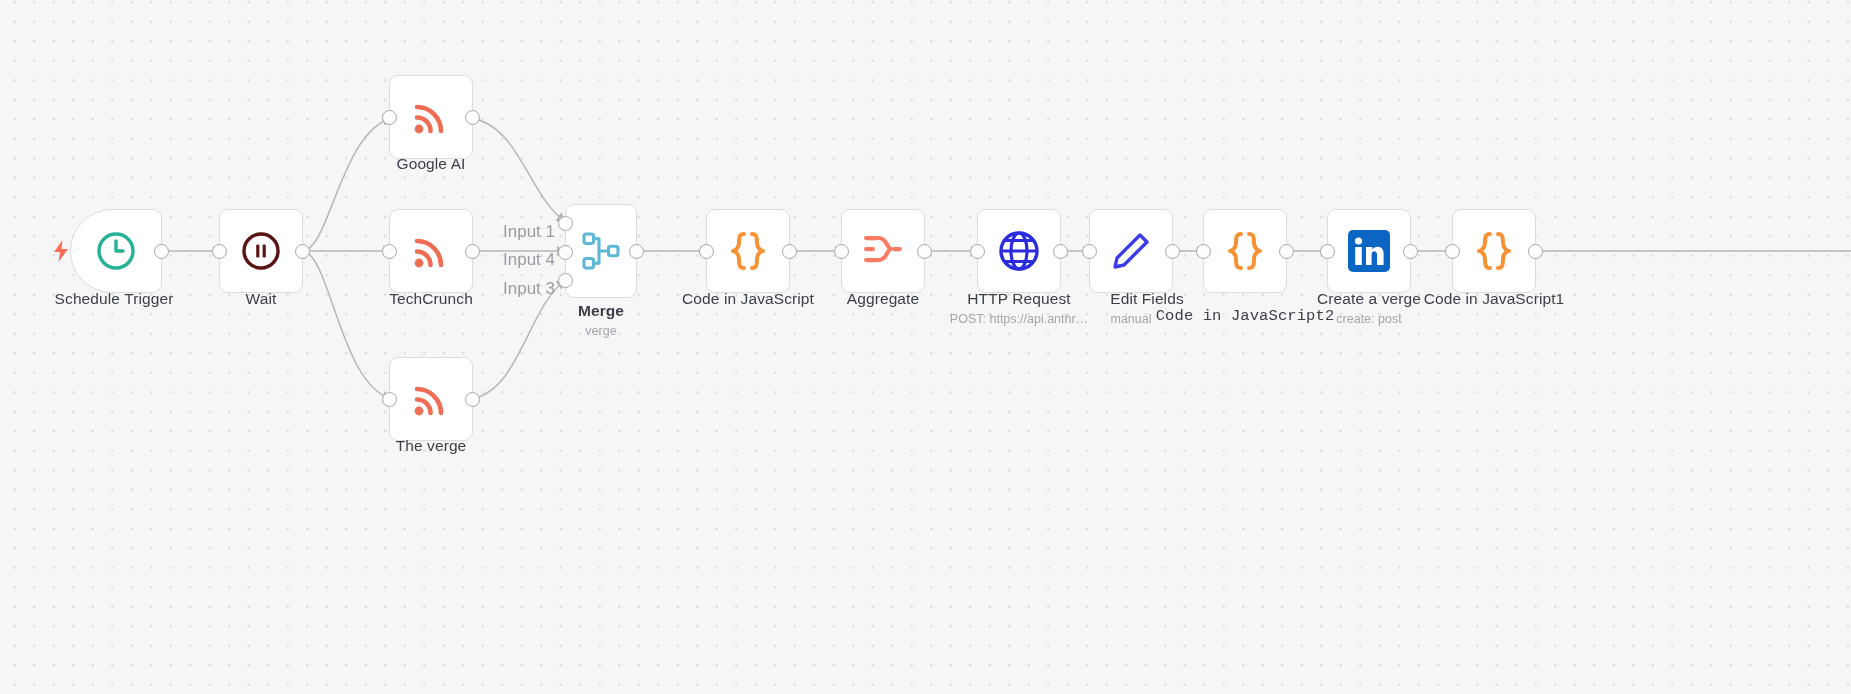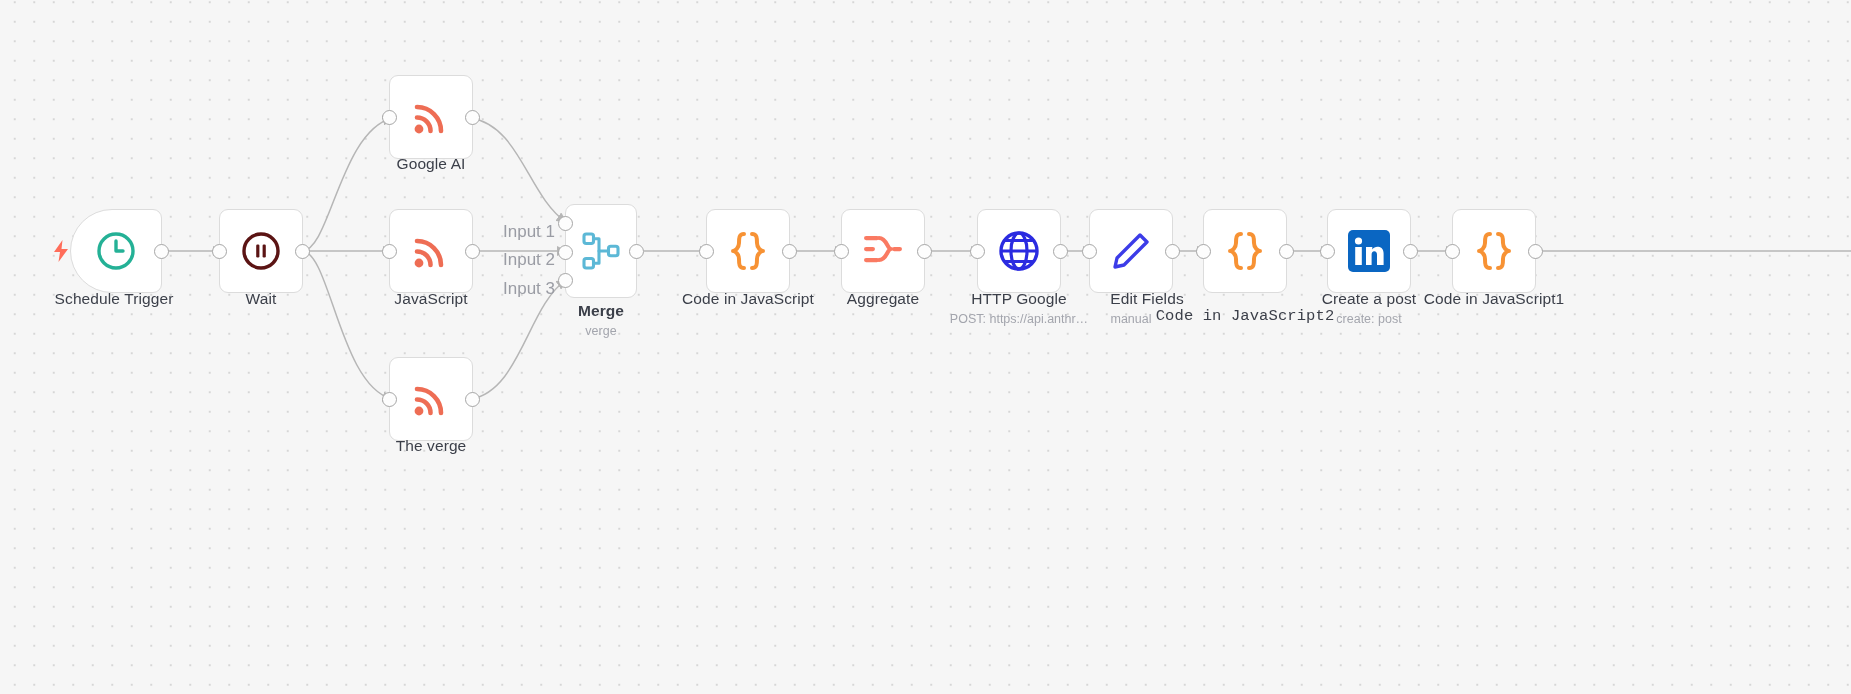--- a/index.html
+++ b/index.html
@@ -171,21 +171,21 @@
     <span class="node-ico">
       <svg width="40" height="40" viewBox="0 0 40 40">
         <circle cx="8" cy="32" r="4.4" fill="#ee6d54"></circle>
         <path d="M6 20.5 A13.5 13.5 0 0 1 19.5 34" fill="none" stroke="#ee6d54" stroke-width="4.6" stroke-linecap="round"></path>
         <path d="M6 10 A24 24 0 0 1 30 34" fill="none" stroke="#ee6d54" stroke-width="4.6" stroke-linecap="round"></path>
       </svg>
     </span>
     <span class="dot in"></span>
     <span class="dot out"></span>
   </div>
-  <div class="nlabel" style="left:351px;top:290px;width:160px;">JavaScript</div>
+  <div class="nlabel" style="left:351px;top:290px;width:160px;">TechCrunch</div>
 
   <div class="node" style="left:389px;top:357px;">
     <span class="node-ico">
       <svg width="40" height="40" viewBox="0 0 40 40">
         <circle cx="8" cy="32" r="4.4" fill="#ee6d54"></circle>
         <path d="M6 20.5 A13.5 13.5 0 0 1 19.5 34" fill="none" stroke="#ee6d54" stroke-width="4.6" stroke-linecap="round"></path>
         <path d="M6 10 A24 24 0 0 1 30 34" fill="none" stroke="#ee6d54" stroke-width="4.6" stroke-linecap="round"></path>
       </svg>
     </span>
     <span class="dot in"></span>
@@ -202,21 +202,21 @@
         <path d="M12.5 7.8 H18 V20 H27.5" fill="none" stroke="#5cb8d6" stroke-width="3.1" stroke-linecap="round" stroke-linejoin="round"></path>
         <path d="M12.5 32.2 H18 V20" fill="none" stroke="#5cb8d6" stroke-width="3.1" stroke-linecap="round" stroke-linejoin="round"></path>
       </svg>
     </span>
     <span class="merge-dot" style="top:11px;"></span>
     <span class="merge-dot" style="top:39.5px;"></span>
     <span class="merge-dot" style="top:68px;"></span>
     <span class="dot out"></span>
   </div>
   <div class="inlabel" style="left:455px;top:222px;width:100px;">Input 1</div>
-  <div class="inlabel" style="left:455px;top:250px;width:100px;">Input 2</div>
+  <div class="inlabel" style="left:455px;top:250px;width:100px;">Input 4</div>
   <div class="inlabel" style="left:455px;top:279px;width:100px;">Input 3</div>
   <div class="nlabel" style="left:521px;top:302px;width:160px;font-weight:bold;">Merge</div>
   <div class="nsub" style="left:521px;top:324px;width:160px;">verge</div>
 
   <div class="node" style="left:706px;top:209px;">
     <span class="node-ico">
       <svg width="40" height="42" viewBox="0 0 40 42">
         <path d="M16 4 C11 4 11 8 11 13 C11 18 7 21 5 21 C7 21 11 24 11 29 C11 34 11 38 16 38" fill="none" stroke="#f79234" stroke-width="4" stroke-linecap="round" stroke-linejoin="round"></path>
         <path d="M24 4 C29 4 29 8 29 13 C29 18 33 21 35 21 C33 21 29 24 29 29 C29 34 29 38 24 38" fill="none" stroke="#f79234" stroke-width="4" stroke-linecap="round" stroke-linejoin="round"></path>
       </svg>
@@ -246,21 +246,21 @@
       <svg width="44" height="44" viewBox="0 0 44 44">
         <circle cx="22" cy="22" r="18" fill="none" stroke="#2b2be0" stroke-width="3.4"></circle>
         <ellipse cx="22" cy="22" rx="8" ry="18" fill="none" stroke="#2b2be0" stroke-width="3.2"></ellipse>
         <path d="M4 22 H40" stroke="#2b2be0" stroke-width="3.2"></path>
         <path d="M7.5 11.5 H36.5 M7.5 32.5 H36.5" stroke="#2b2be0" stroke-width="3"></path>
       </svg>
     </span>
     <span class="dot in"></span>
     <span class="dot out"></span>
   </div>
-  <div class="nlabel" style="left:939px;top:290px;width:160px;">HTTP Google</div>
+  <div class="nlabel" style="left:939px;top:290px;width:160px;">HTTP Request</div>
   <div class="nsub" style="left:909px;top:312px;width:220px;">POST: https://api.anthr…</div>
 
   <div class="node" style="left:1089px;top:209px;">
     <span class="node-ico">
       <svg width="42" height="42" viewBox="0 0 42 42">
         <path d="M30 5 L37 12 L14 35 L5 37 L7 28 Z" fill="none" stroke="#3c3ce8" stroke-width="3.4" stroke-linejoin="round"></path>
       </svg>
     </span>
     <span class="dot in"></span>
     <span class="dot out"></span>
@@ -285,21 +285,21 @@
       <svg width="42" height="42" viewBox="0 0 42 42">
         <rect x="0" y="0" width="42" height="42" rx="5" fill="#0a66c2"></rect>
         <circle cx="10.5" cy="11" r="3.6" fill="#ffffff"></circle>
         <rect x="7.2" y="17" width="6.6" height="18" fill="#ffffff"></rect>
         <path d="M18 35 V17 H24.3 V19.6 C25.6 17.5 28 16.5 30.4 16.8 C33.8 17.2 35.6 19.8 35.6 23.6 V35 H29 V24.8 C29 22.6 28.1 21.3 26.2 21.3 C24.5 21.3 23.6 22.6 23.6 24.8 V35 Z" fill="#ffffff"></path>
       </svg>
     </span>
     <span class="dot in"></span>
     <span class="dot out"></span>
   </div>
-  <div class="nlabel" style="left:1289px;top:290px;width:160px;">Create a post</div>
+  <div class="nlabel" style="left:1289px;top:290px;width:160px;">Create a verge</div>
   <div class="nsub" style="left:1289px;top:312px;width:160px;">create: post</div>
 
   <div class="node" style="left:1452px;top:209px;">
     <span class="node-ico">
       <svg width="40" height="42" viewBox="0 0 40 42">
         <path d="M16 4 C11 4 11 8 11 13 C11 18 7 21 5 21 C7 21 11 24 11 29 C11 34 11 38 16 38" fill="none" stroke="#f79234" stroke-width="4" stroke-linecap="round" stroke-linejoin="round"></path>
         <path d="M24 4 C29 4 29 8 29 13 C29 18 33 21 35 21 C33 21 29 24 29 29 C29 34 29 38 24 38" fill="none" stroke="#f79234" stroke-width="4" stroke-linecap="round" stroke-linejoin="round"></path>
       </svg>
     </span>
     <span class="dot in"></span>

